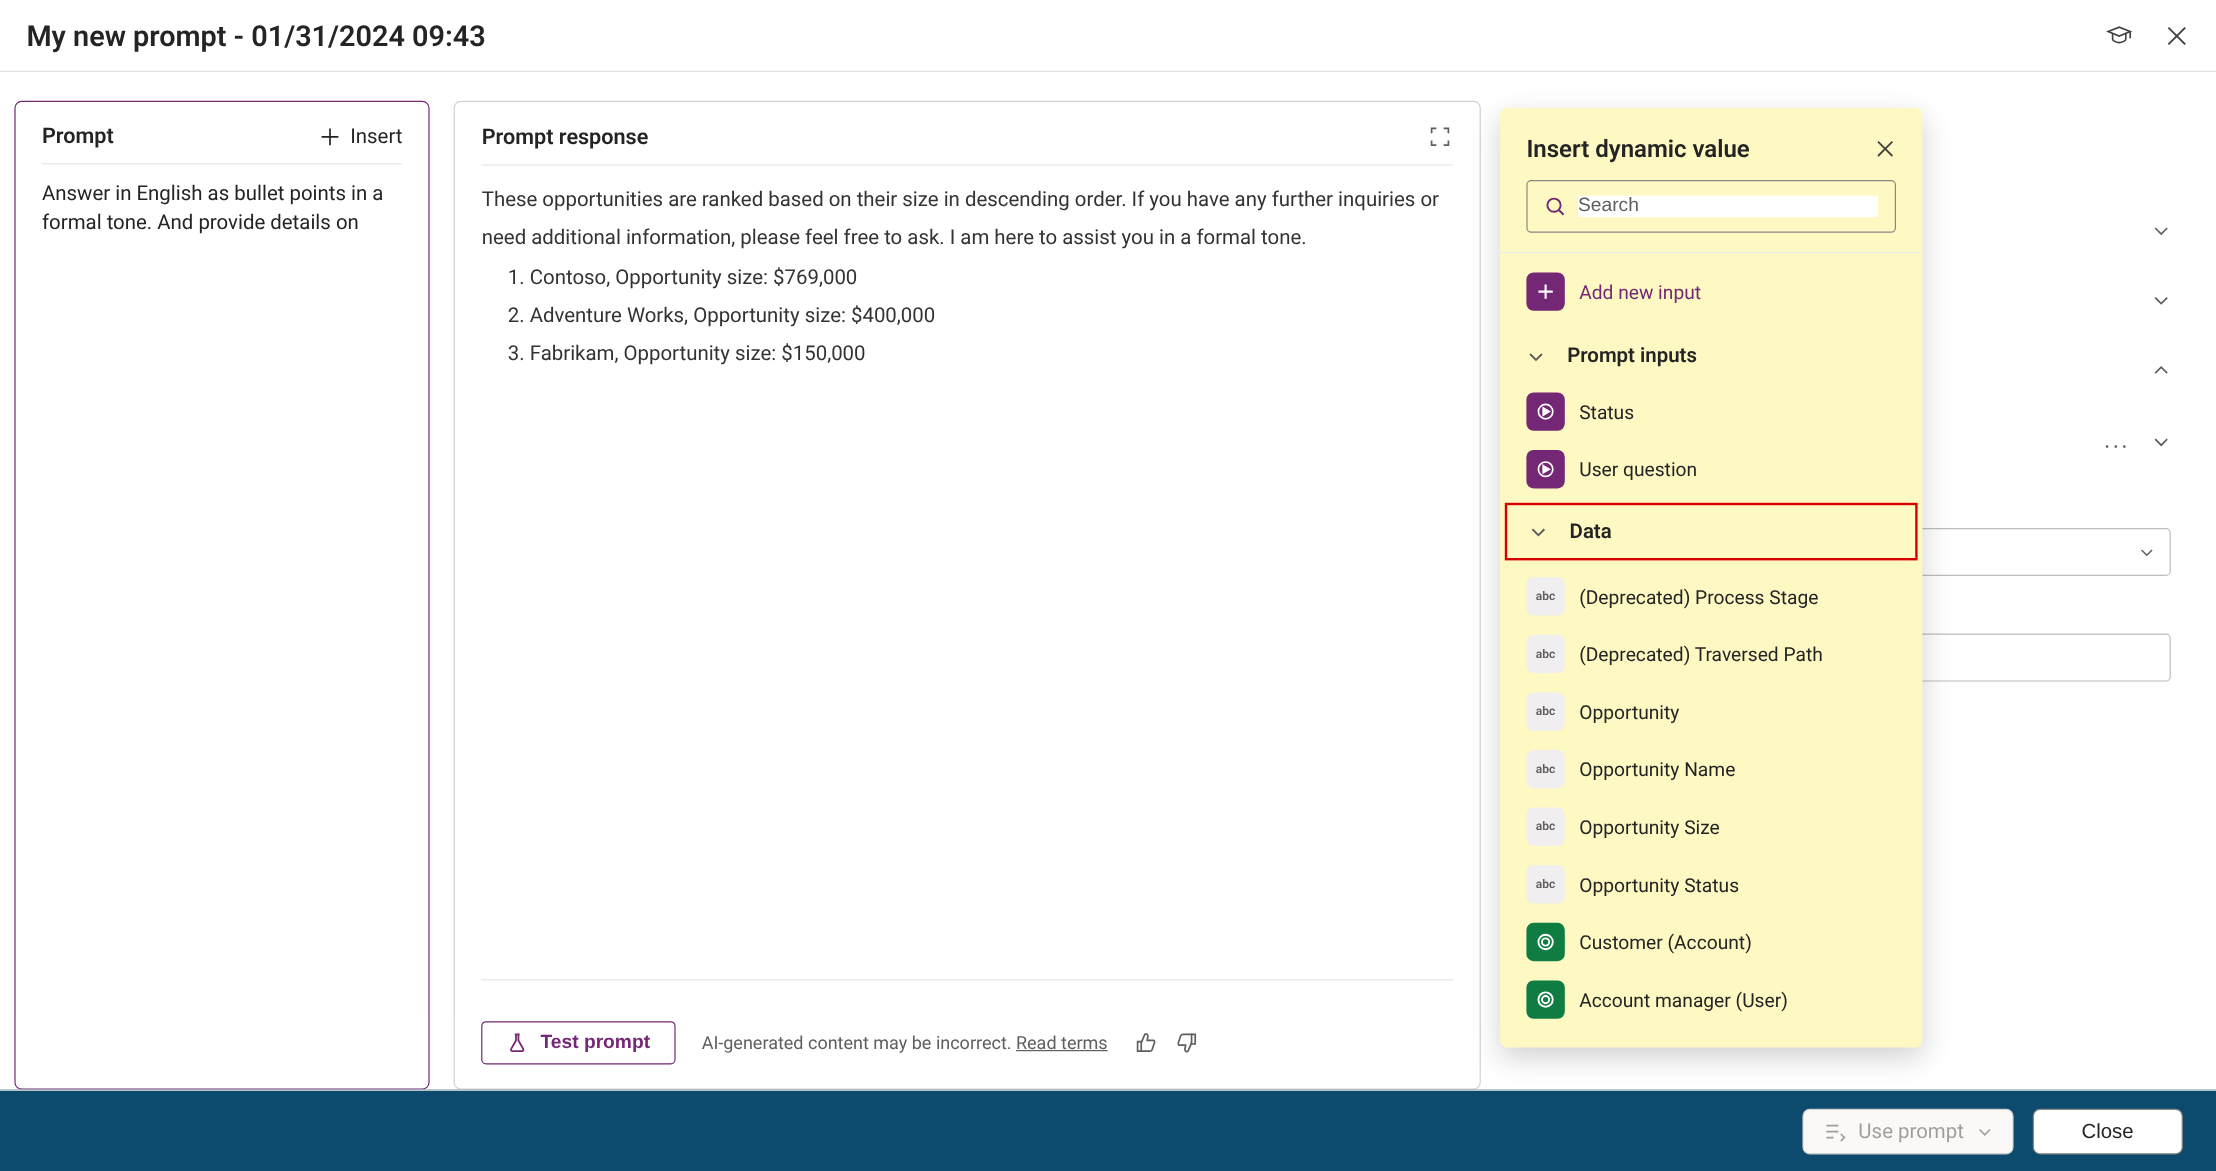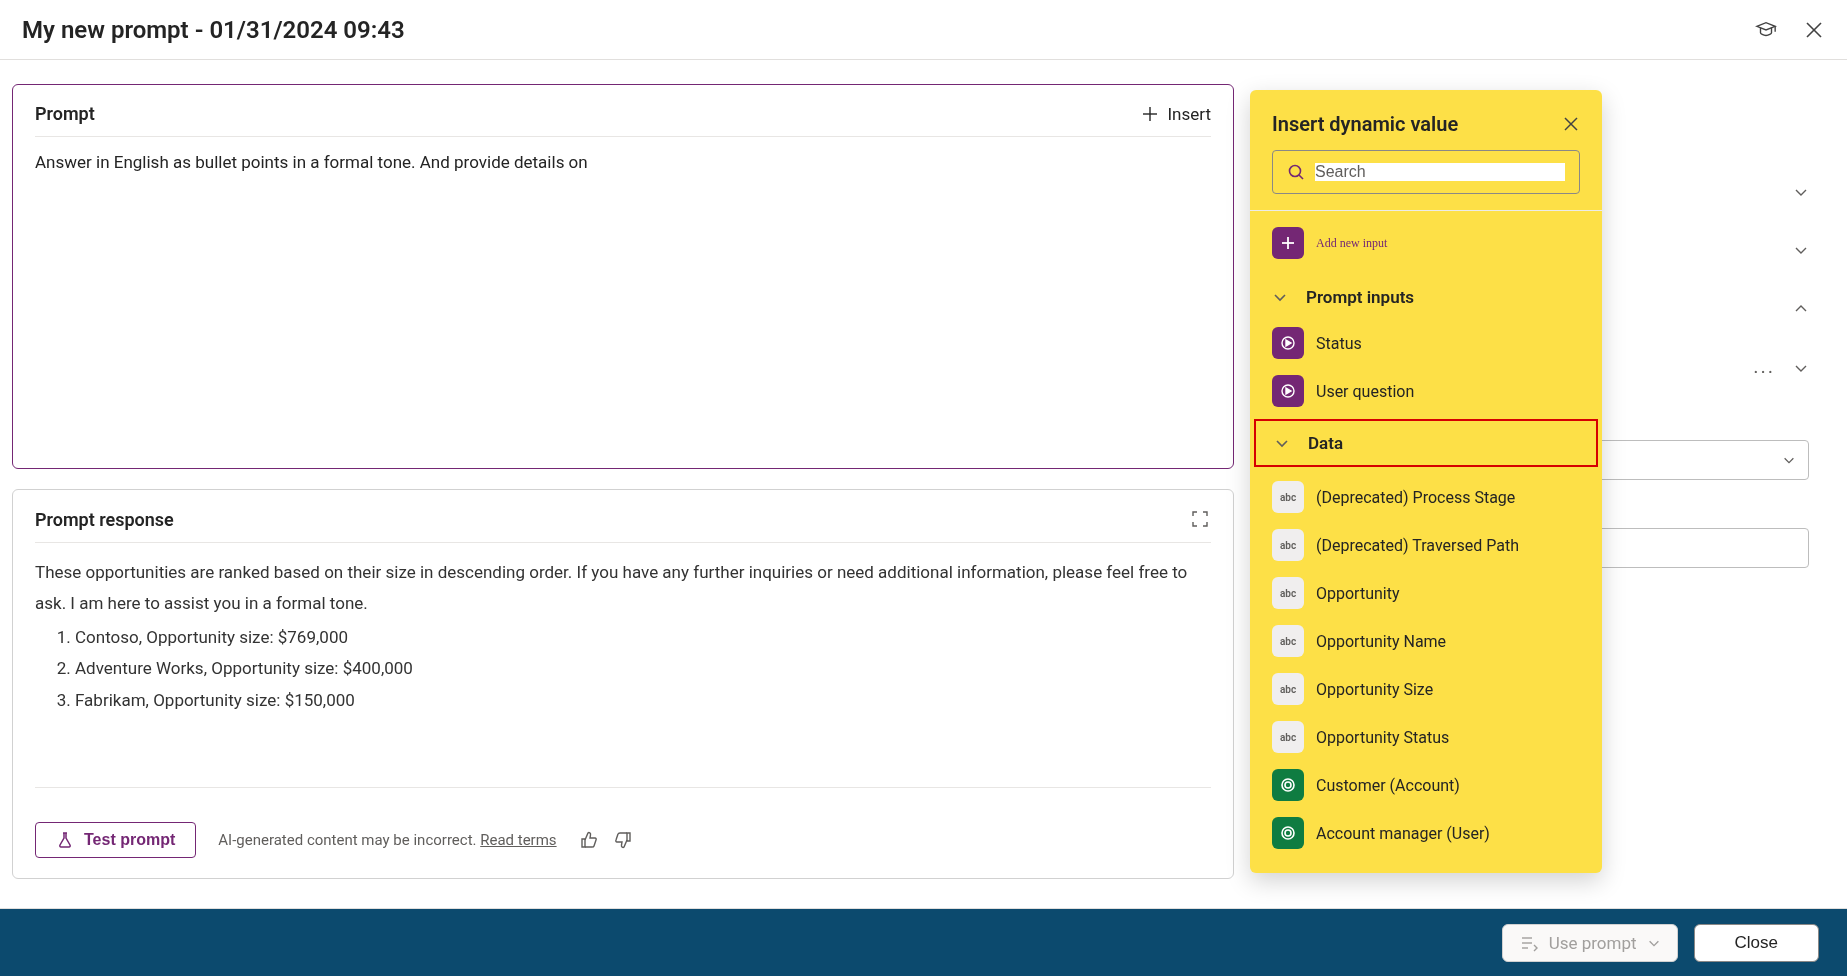--- a/index.html
+++ b/index.html
@@ -29,21 +29,21 @@
     color:#424242;
   }
 
   
   .main {
     display: flex;
     padding: 24px 12px 0 12px;
     gap: 0;
     height: calc(100% - 60px - 68px); 
   }
-  .left-col { flex: 1; display:flex; flex-direction:column; gap:20px; padding-right:16px;}
+  .left-col { flex: 1; display:flex; flex-direction:row; gap:20px; padding-right:16px;}
   .right-col { width: 585px; position:relative;}
 
   
   .card {
     border: 1px solid #d1d1d1;
     border-radius: 6px;
     background:#fff;
     padding: 18px 22px 20px 22px;
   }
   .card-hd { display:flex; align-items:center; margin-bottom:12px;}
@@ -124,21 +124,21 @@
     border:1px solid #bdbdbd; border-radius:4px;
     display:flex;align-items:center;justify-content:flex-end; padding-right:12px;color:#605e5c;
   }
   .bg-more { display:flex; gap:18px; padding-right:0;}
 
   
   .popup {
     position:absolute;
     left:0; top:6px;
     width:352px;
-    background:#fde047;
+    background:#fef9c3;
     box-shadow: 0 8px 24px rgba(0,0,0,.18);
     border-radius:6px;
     padding:22px 0 16px 0;
     z-index:50;
   }
   .popup-hd {
     display:flex;align-items:center;justify-content:space-between;
     padding:0 22px 14px 22px;
   }
   .popup-hd h4 { font-size:20px; font-weight:600;}
@@ -160,21 +160,21 @@
   .pop-sep { border:none; border-top:1px solid #ecebe9;}
   .add-new {
     display:flex;align-items:center;gap:12px;
     padding:16px 22px;
     cursor:pointer;
   }
   .add-badge {
     width:32px;height:32px;border-radius:6px;background:#742774;
     display:flex;align-items:center;justify-content:center;color:#fff;
   }
-  .add-label { color:#742774; font-size:12px;font-family:Liberation Serif, serif;}
+  .add-label { color:#742774; font-size:16px;}
   .section-hd {
     display:flex;align-items:center;gap:18px;
     padding:12px 22px;
     font-size:17px; font-weight:600;
     cursor:pointer;
   }
   .section-hd .chev { color:#605e5c;}
   .section-hd.data-hd {
     border:2.5px solid #d60000;
     border-top-width:2px;border-bottom-width:2px;

